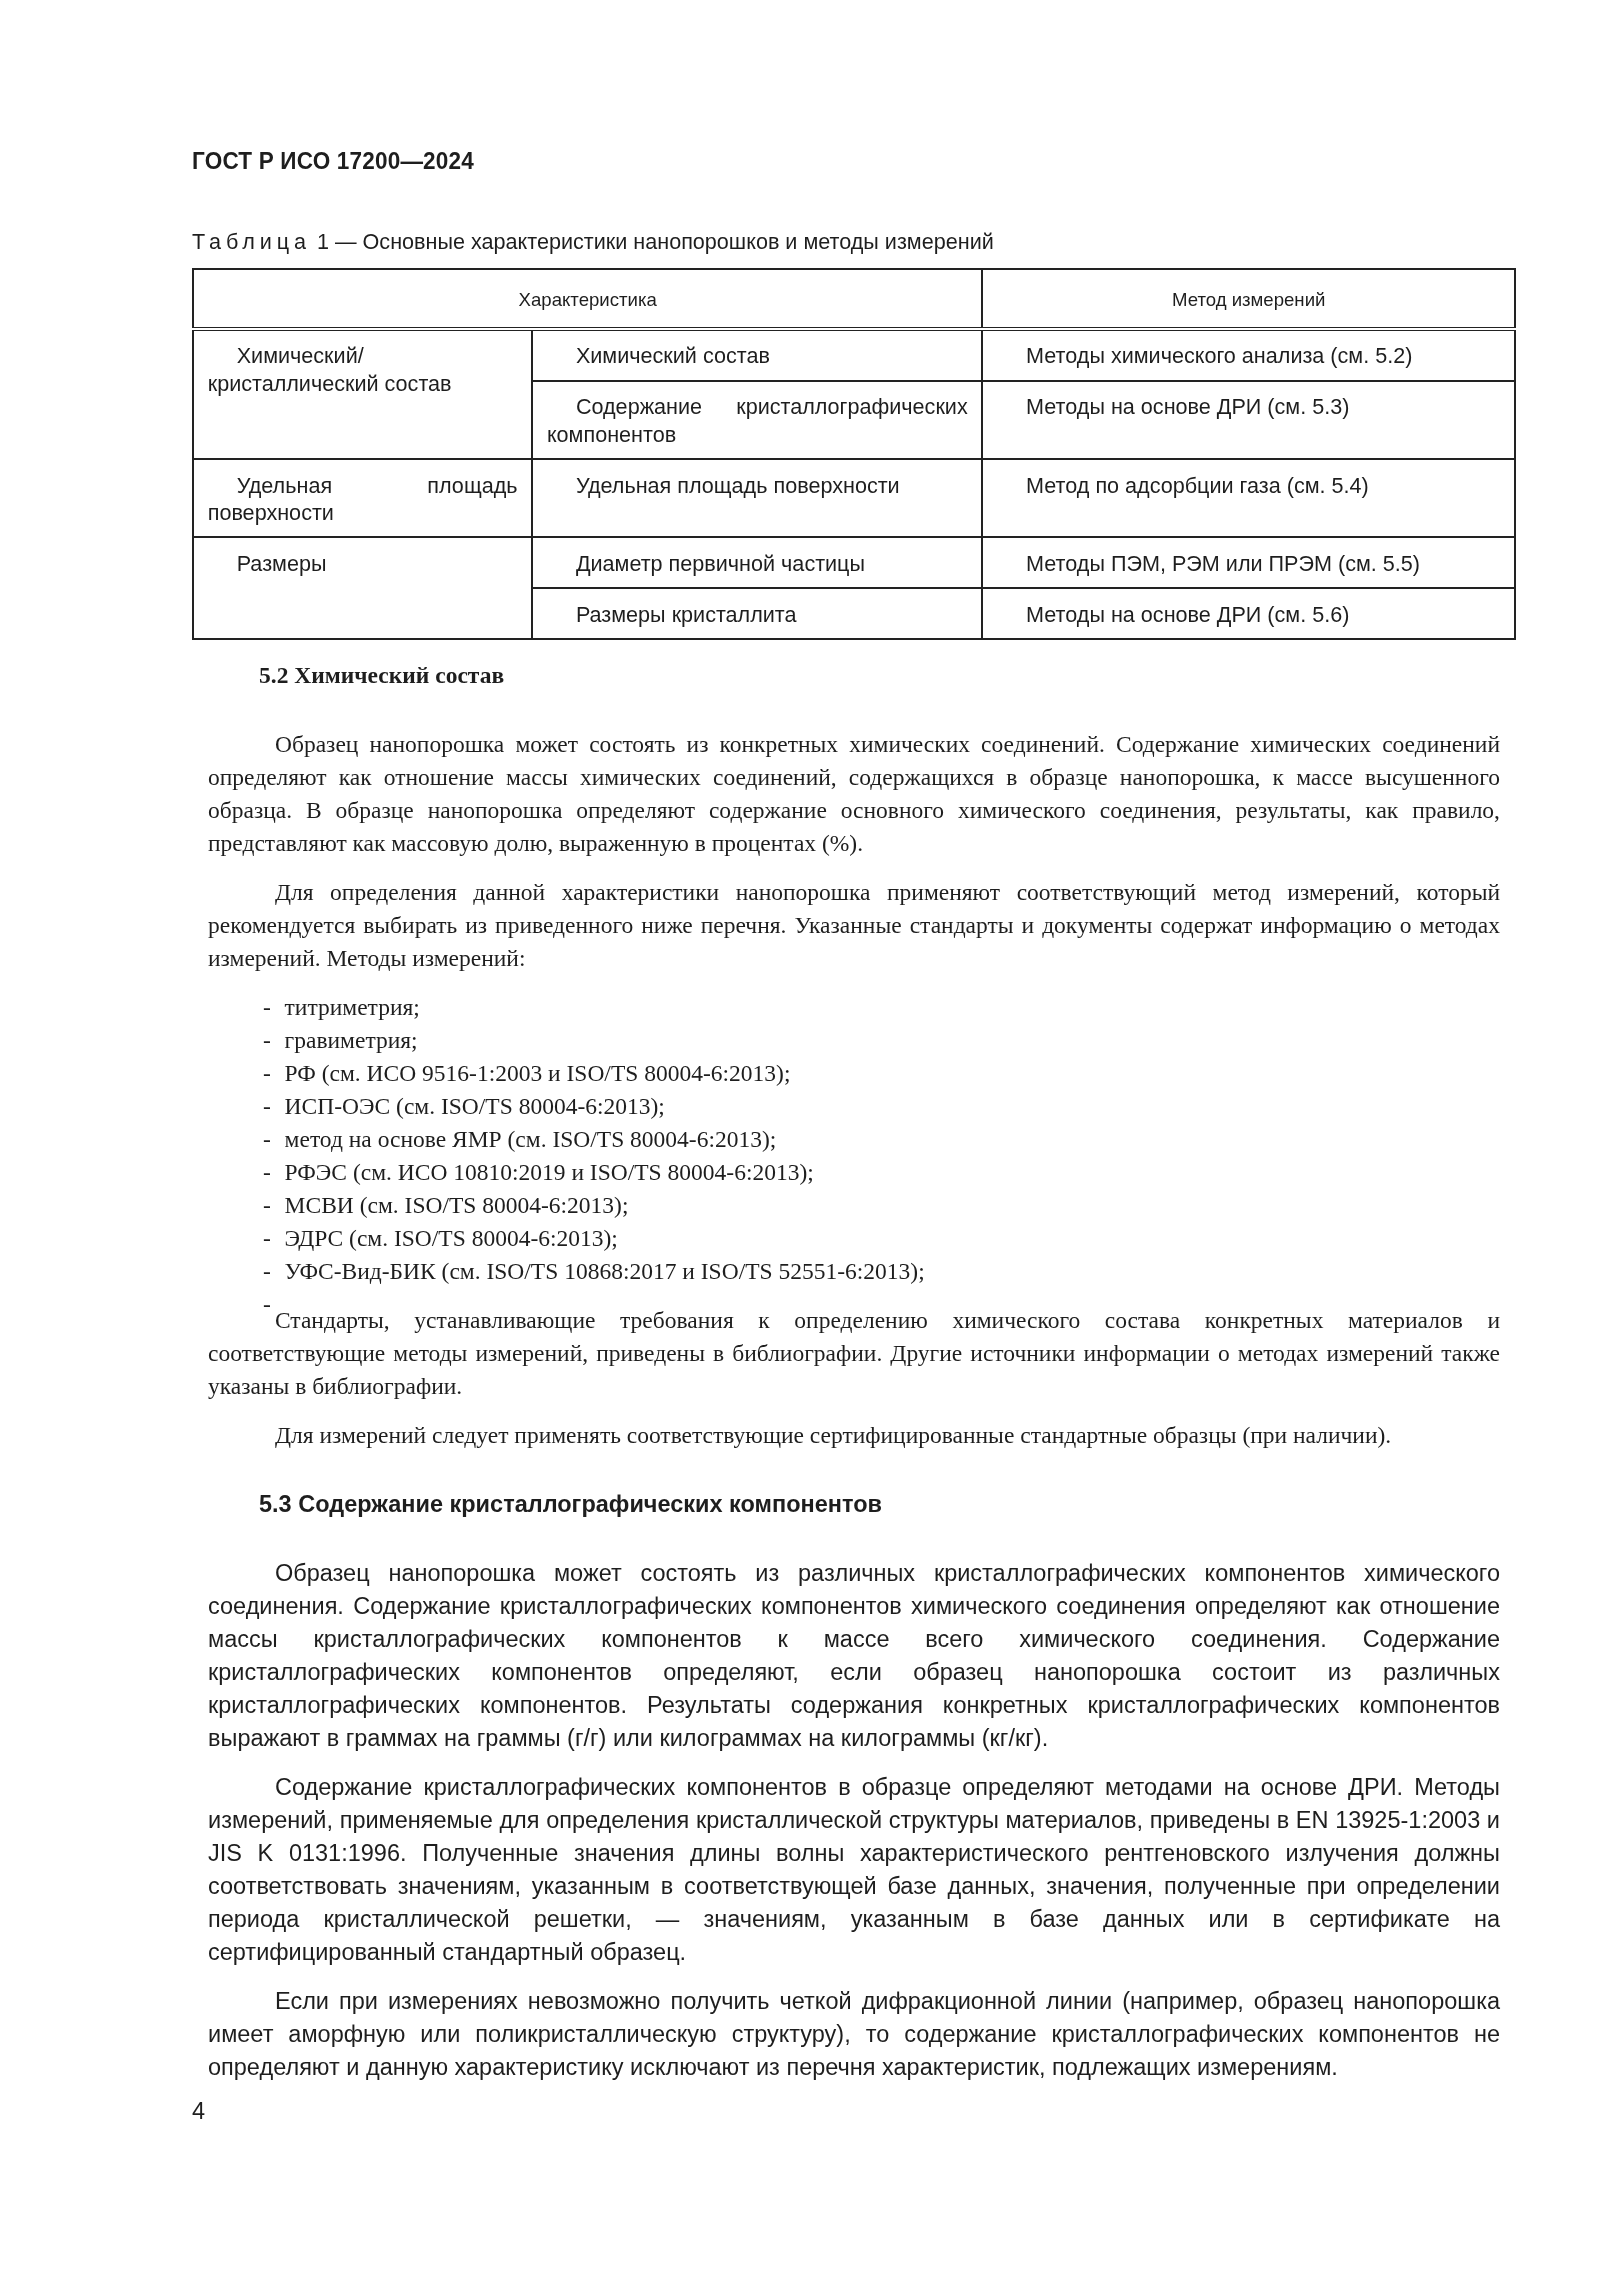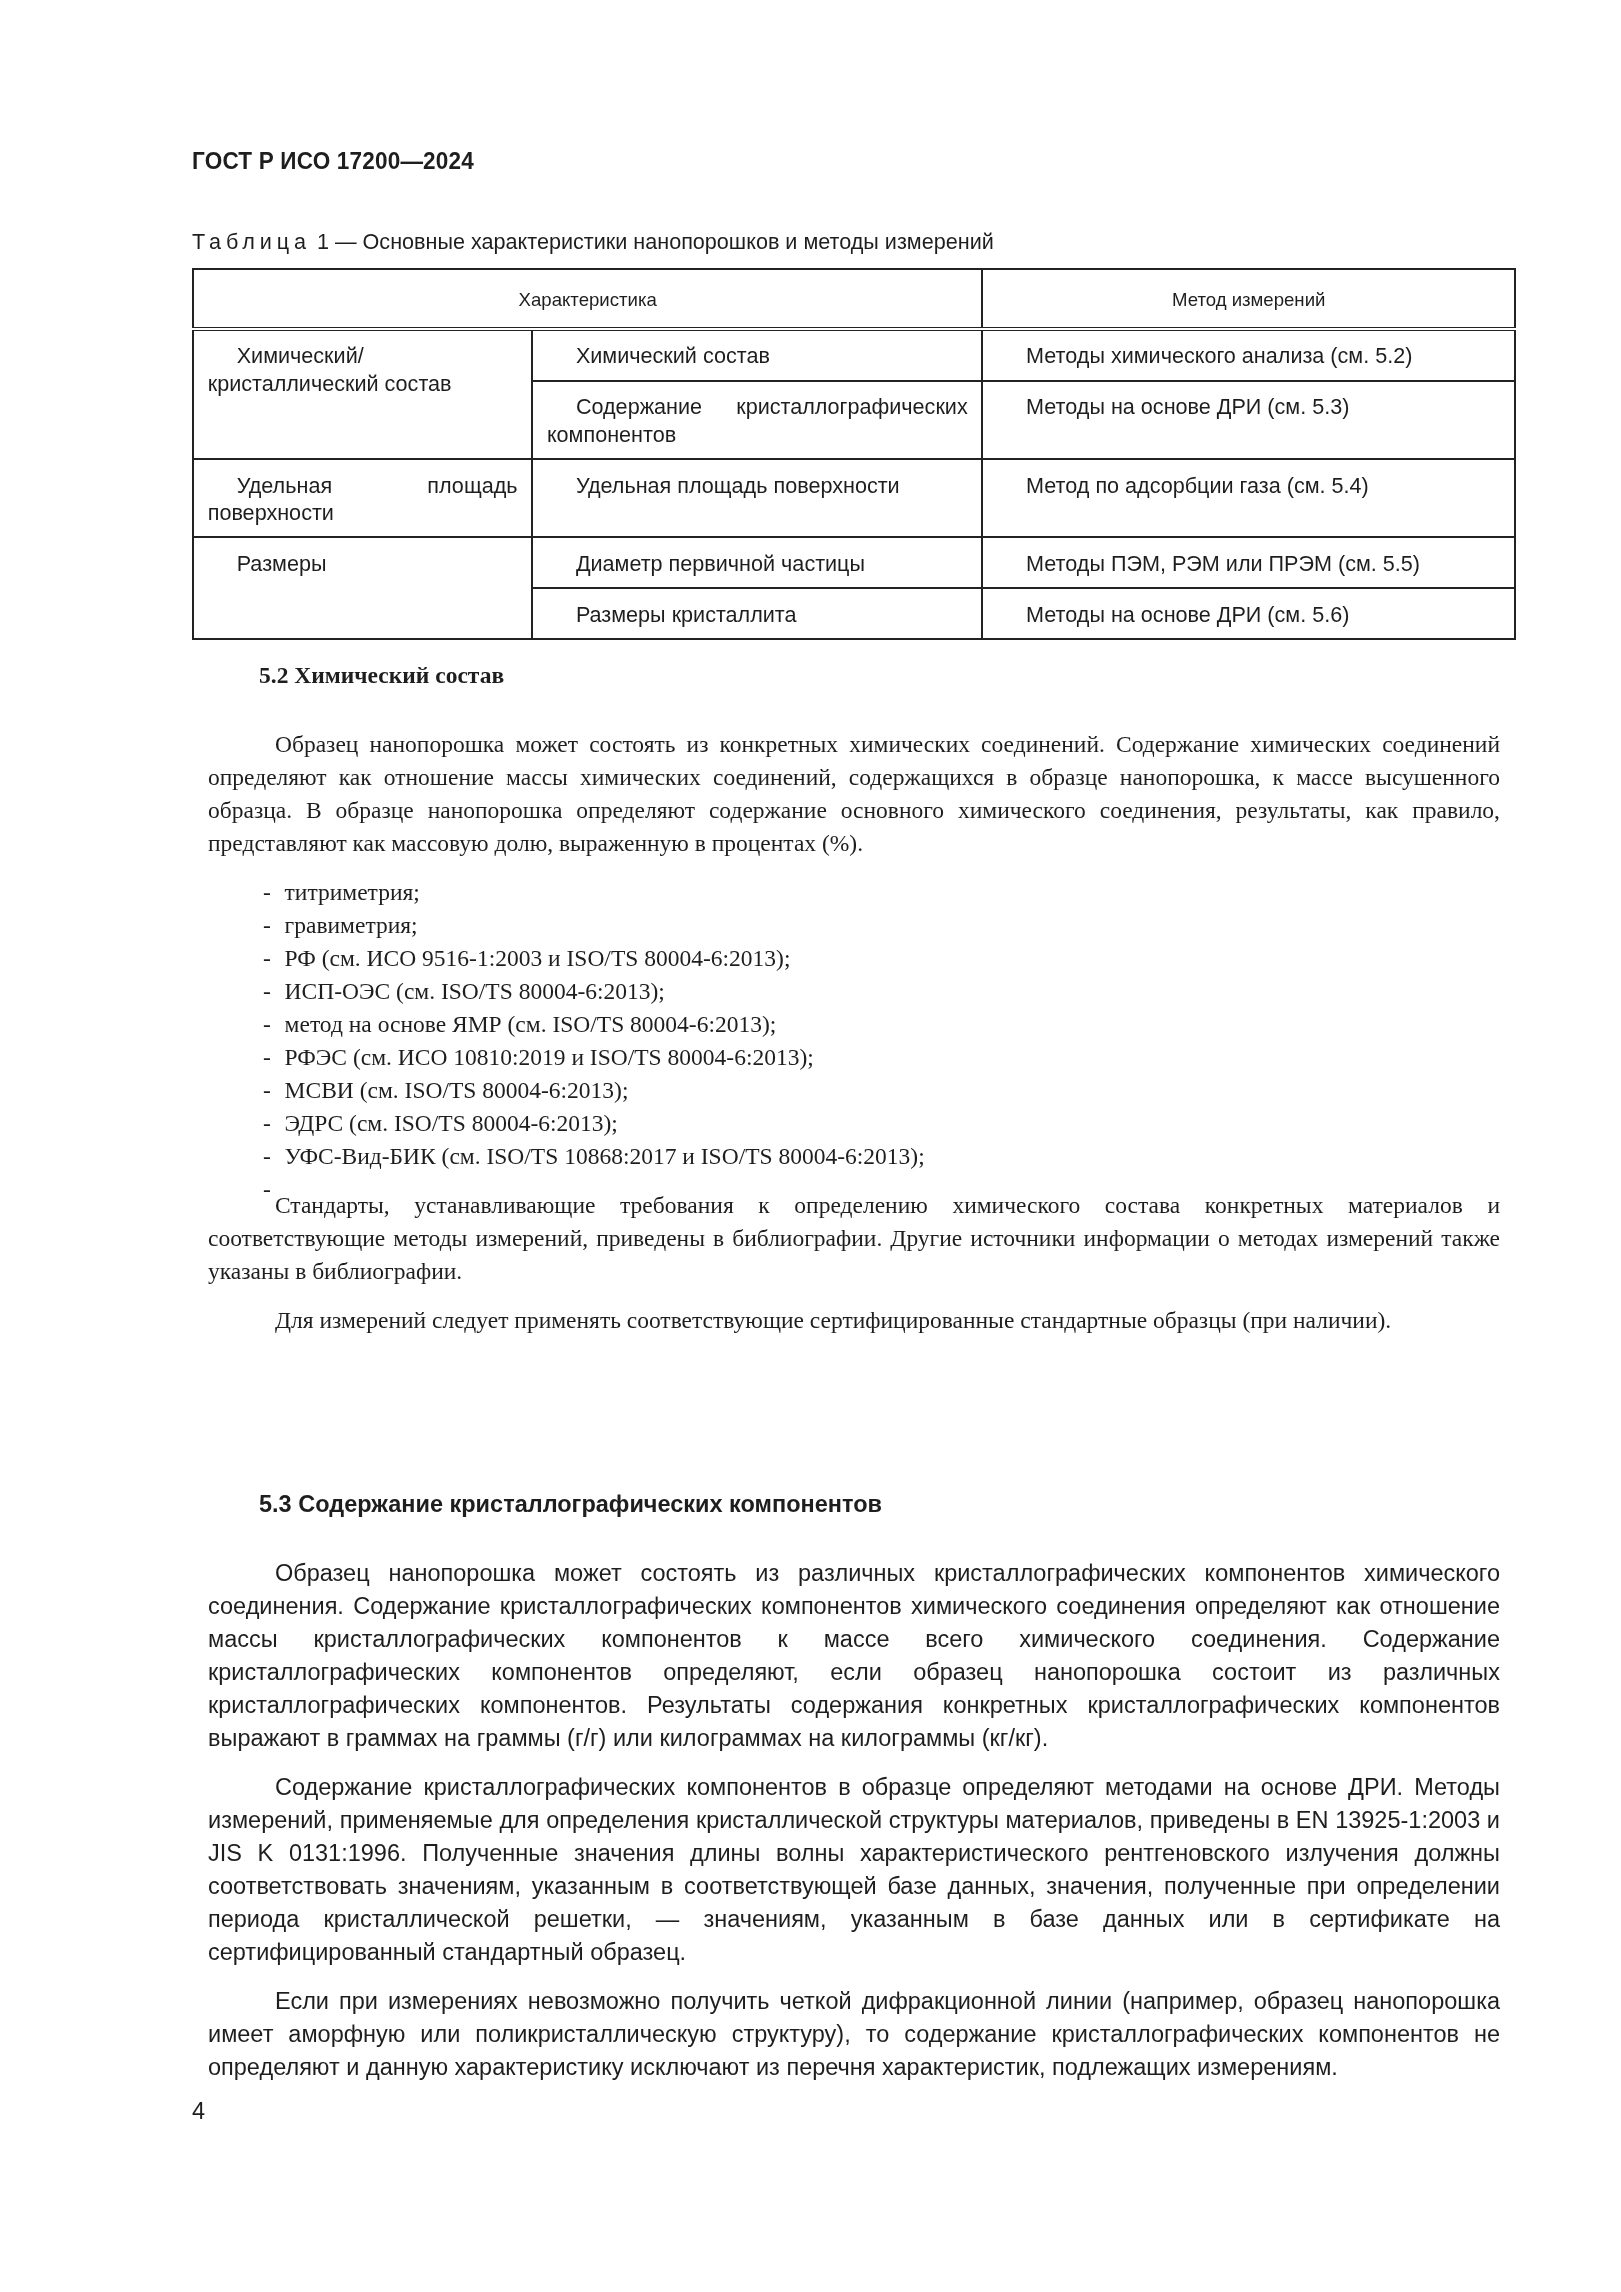--- a/index.html
+++ b/index.html
@@ -105,30 +105,31 @@
       <td class="indent">Размеры кристаллита</td>
       <td class="indent">Методы на основе ДРИ (см. 5.6)</td>
     </tr>
   </tbody>
     </table>
 
   <div class="content" style="top: 659px; font-family: Liberation Serif, serif;">
     <p class="h2">5.2 Химический состав</p>
     <div style="height: 19.6px;"></div>
     <p class="para">Образец нанопорошка может состоять из конкретных химических соединений. Содержание химических соединений определяют как отношение массы химических соединений, содержащихся в образце нанопорошка, к массе высушенного образца. В образце нанопорошка определяют содержание основного химического соединения, результаты, как правило, представляют как массовую долю, выраженную в процентах (%).</p>
+    <p class="para">Для определения данной характеристики нанопорошка применяют соответствующий метод измерений, который рекомендуется выбирать из приведенного ниже перечня. Указанные стандарты и документы содержат информацию о методах измерений. Методы измерений:</p>
     <ul class="list">
       <li><span class="dash">-</span><span class="txt">титриметрия;</span></li>
       <li><span class="dash">-</span><span class="txt">гравиметрия;</span></li>
       <li><span class="dash">-</span><span class="txt">РФ (см. ИСО 9516-1:2003 и ISO/TS 80004-6:2013);</span></li>
       <li><span class="dash">-</span><span class="txt">ИСП-ОЭС (см. ISO/TS 80004-6:2013);</span></li>
       <li><span class="dash">-</span><span class="txt">метод на основе ЯМР (см. ISO/TS 80004-6:2013);</span></li>
       <li><span class="dash">-</span><span class="txt">РФЭС (см. ИСО 10810:2019 и ISO/TS 80004-6:2013);</span></li>
       <li><span class="dash">-</span><span class="txt">МСВИ (см. ISO/TS 80004-6:2013);</span></li>
       <li><span class="dash">-</span><span class="txt">ЭДРС (см. ISO/TS 80004-6:2013);</span></li>
-      <li><span class="dash">-</span><span class="txt">УФС-Вид-БИК (см. ISO/TS 10868:2017 и ISO/TS 80004-6:2013);</span></li>
+      <li><span class="dash">-</span><span class="txt">УФС-Вид-БИК (см. ISO/TS 10868:2017 и ISO/TS 52551-6:2013);</span></li>
       <li><span class="dash">-</span></li>
     </ul>
     <p class="para">Стандарты, устанавливающие требования к определению химического состава конкретных материалов и соответствующие методы измерений, приведены в библиографии. Другие источники информации о методах измерений также указаны в библиографии.</p>
     <p class="para">Для измерений следует применять соответствующие сертифицированные стандартные образцы (при наличии).</p>
   </div>
 
   <div class="content" style="top: 1488px;">
     <p class="h2">5.3 Содержание кристаллографических компонентов</p>
     <div style="height: 19.6px;"></div>
     <p class="para">Образец нанопорошка может состоять из различных кристаллографических компонентов химического соединения. Содержание кристаллографических компонентов химического соединения определяют как отношение массы кристаллографических компонентов к массе всего химического соединения. Содержание кристаллографических компонентов определяют, если образец нанопорошка состоит из различных кристаллографических компонентов. Результаты содержания конкретных кристаллографических компонентов выражают в граммах на граммы (г/г) или килограммах на килограммы (кг/кг).</p>

